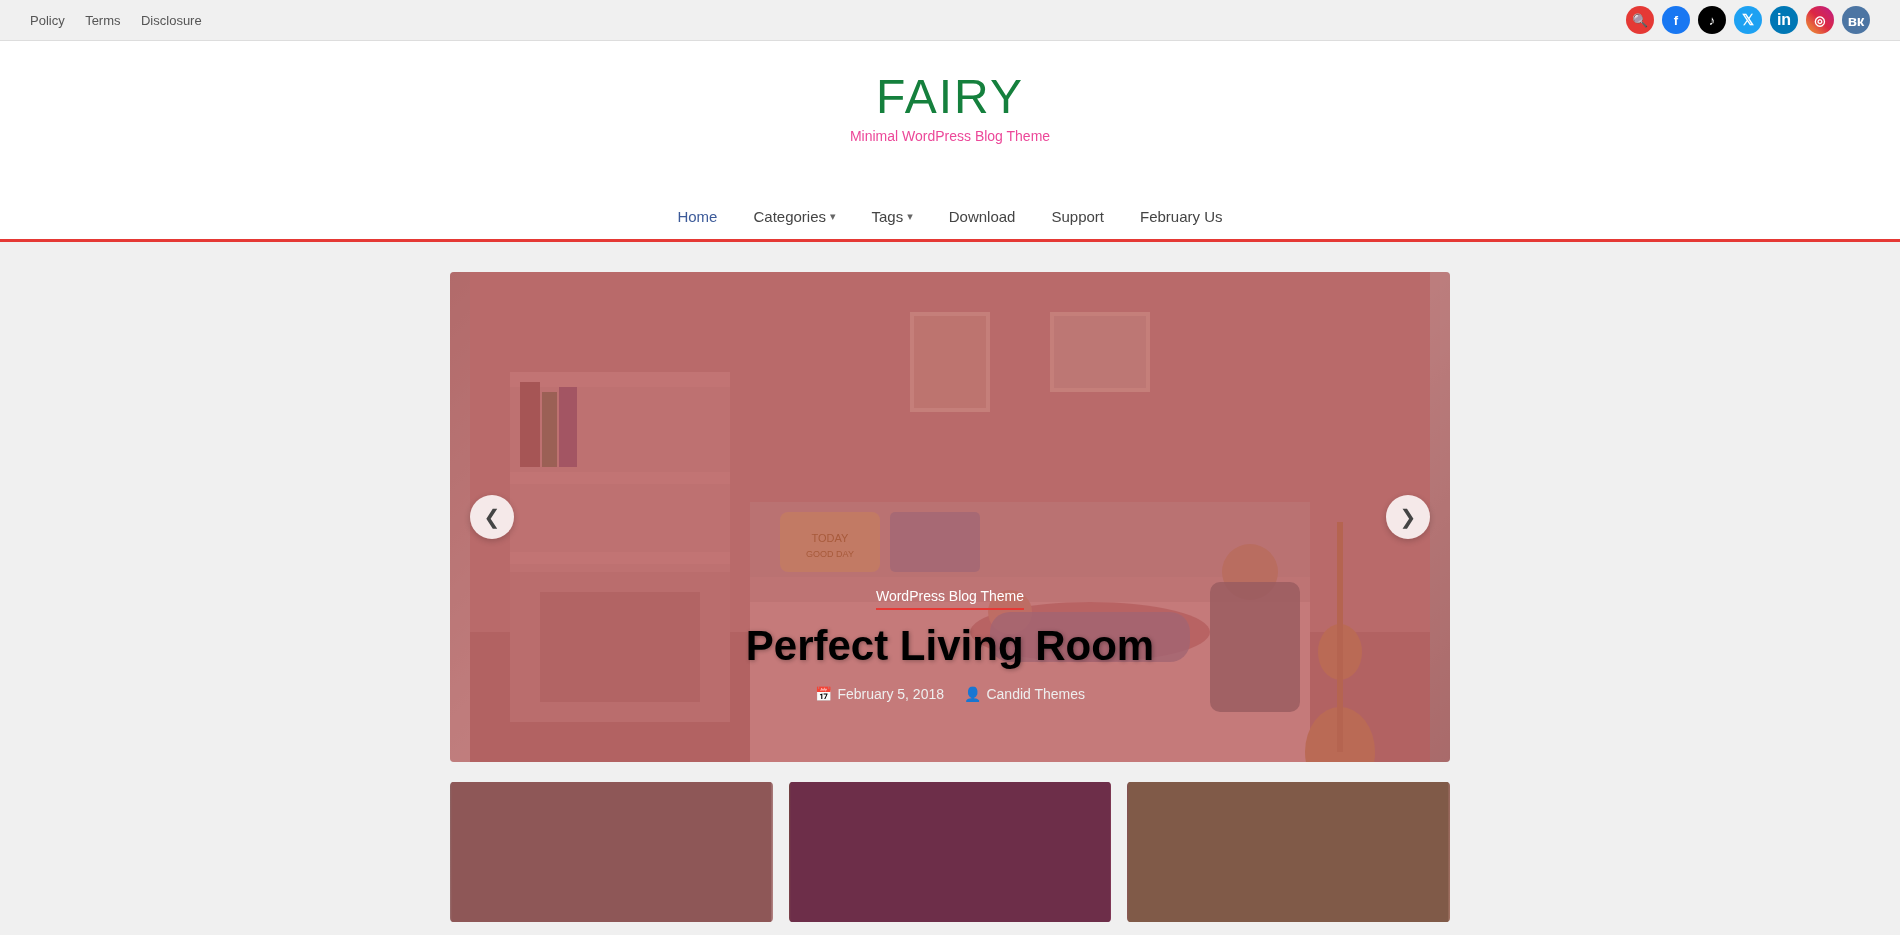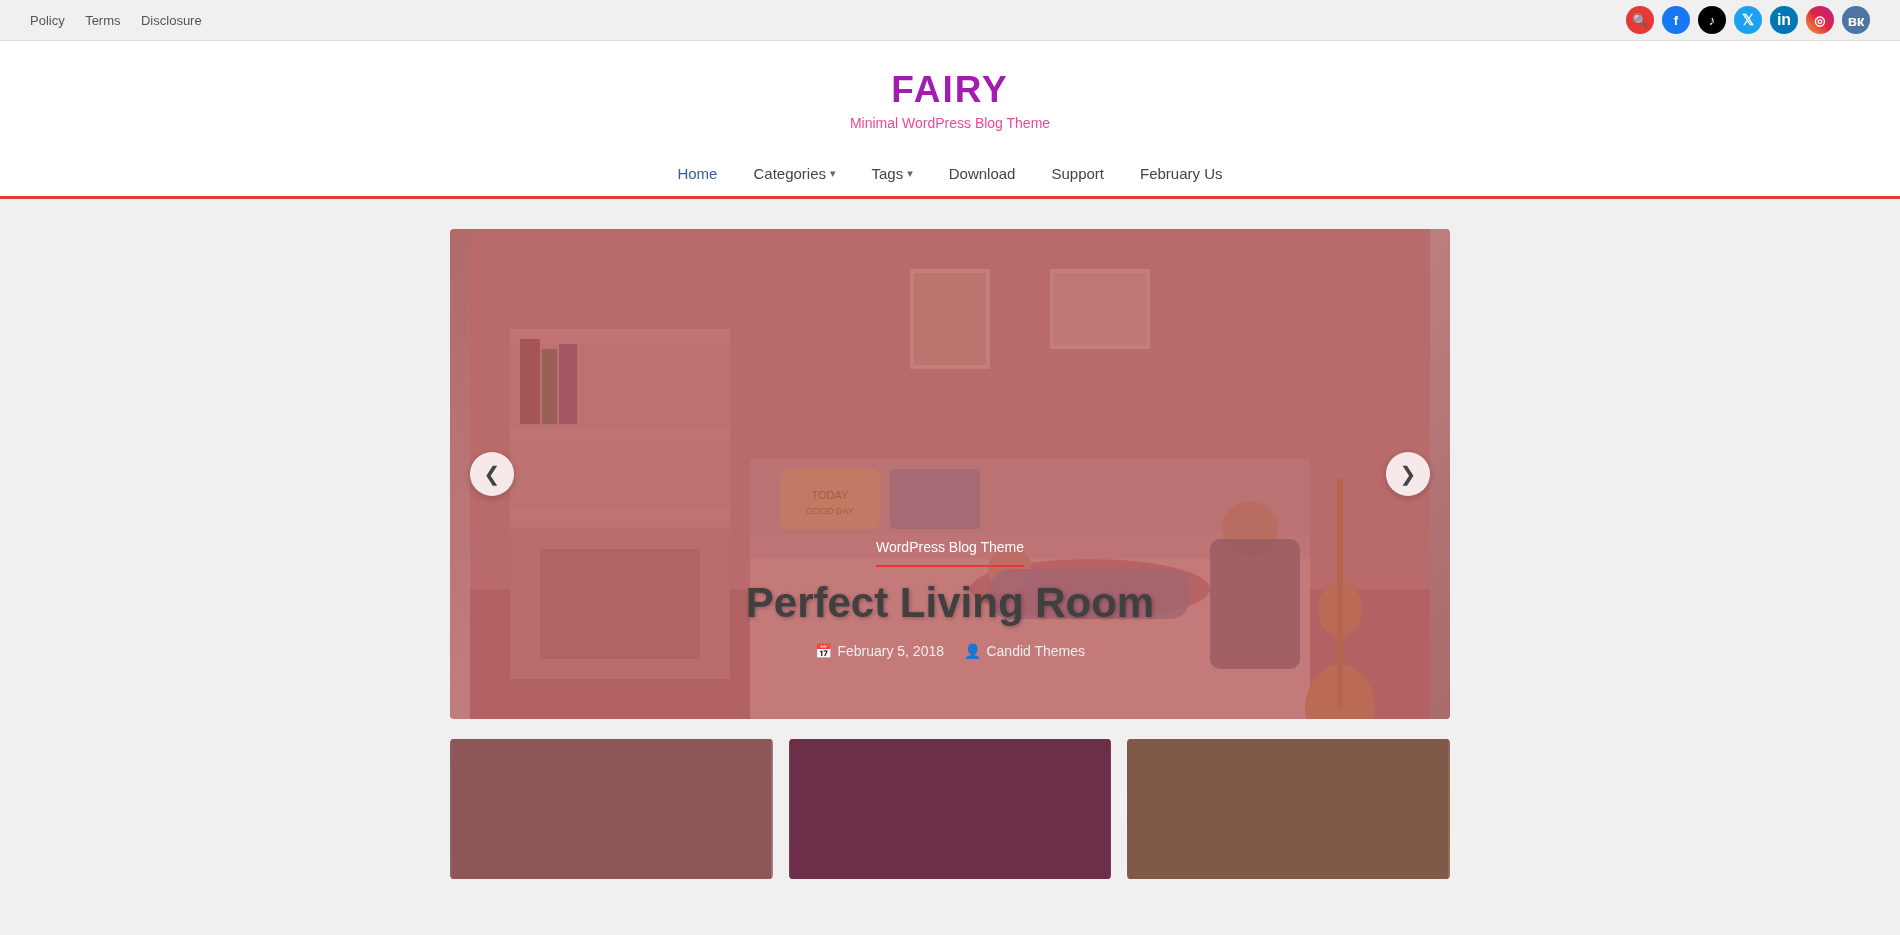--- a/index.html
+++ b/index.html
@@ -45,23 +45,23 @@
     .icon-instagram { background: linear-gradient(45deg, #f09433, #e6683c, #dc2743, #cc2366, #bc1888); }
     .icon-vk { background: #4c75a3; }
 
     
     .site-header {
       background: #fff;
       text-align: center;
       padding: 28px 20px 20px;
     }
     .site-title {
-      font-size: 37px;
-      font-weight: 700;
-      color: #a21caf;
+      font-size: 48px;
+      font-weight: 400;
+      color: #15803d;
       letter-spacing: 2px;
     }
     .site-tagline {
       font-size: 14px;
       color: #ec4899;
       margin-top: 4px;
     }
 
     
     .main-nav {
@@ -73,20 +73,21 @@
       padding: 14px 0;
       gap: 36px;
     }
     .main-nav a {
       text-decoration: none;
       font-size: 15px;
       color: #444;
       display: flex;
       align-items: center;
       gap: 4px;
+      margin-top: 30px;
     }
     .main-nav a.active { color: #3c5a99; }
     .nav-arrow { font-size: 11px; color: #666; }
 
     
     .hero-section {
       max-width: 1000px;
       margin: 30px auto 20px;
       position: relative;
       border-radius: 4px;
@@ -118,26 +119,26 @@
       right: 0;
       text-align: center;
       color: #fff;
     }
     .hero-category {
       display: inline-block;
       font-size: 14px;
       color: #fff;
       border-bottom: 2px solid #e53935;
       margin-bottom: 12px;
-      padding-bottom: 10px;
+      padding-bottom: 4px;
     }
     .hero-title {
       font-size: 42px;
       font-weight: 800;
-      color: #404040;
+      color: #000000;
       margin-bottom: 16px;
       text-shadow: 1px 1px 4px rgba(0,0,0,0.3);
     }
     .hero-meta {
       display: flex;
       justify-content: center;
       gap: 20px;
       font-size: 14px;
       color: #eee;
     }

